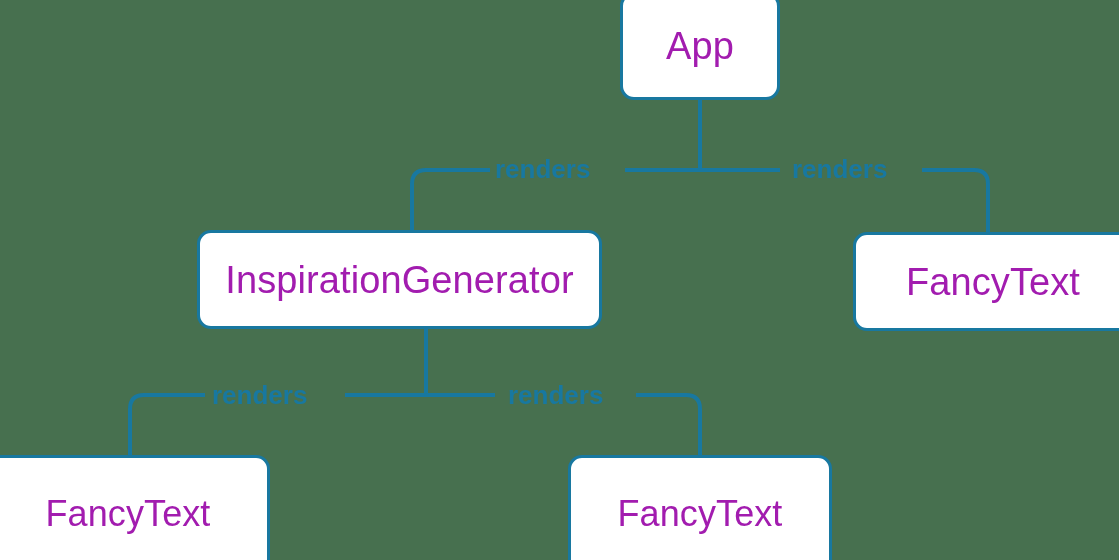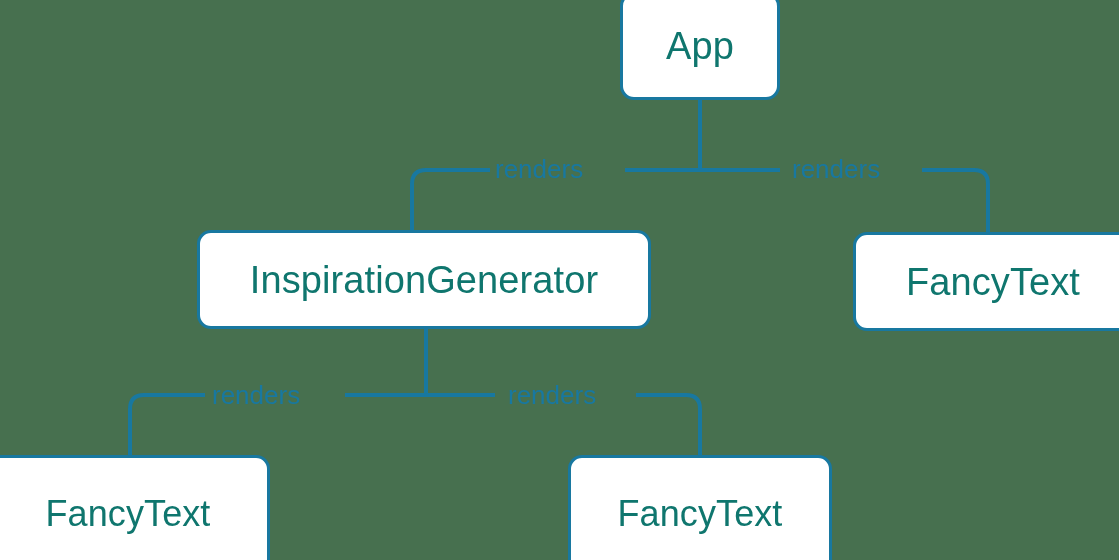--- a/index.html
+++ b/index.html
@@ -32,21 +32,21 @@
     box-sizing: border-box;
     background: #ffffff;
     border: 3px solid #1878a0;
     border-radius: 14px;
     display: flex;
     align-items: center;
     justify-content: center;
     z-index: 2;
   }
   .node-label {
-    color: #0f766e;
+    color: #a21caf;
     font-size: 38px;
     font-weight: 400;
     letter-spacing: 0.1px;
     white-space: nowrap;
     line-height: 1;
   }
   .node-label.small {
     font-size: 36px;
   }
   
@@ -54,21 +54,21 @@
     left: 620px;
     top: -8px;
     width: 160px;
     height: 108px;
     border-top-left-radius: 14px;
     border-top-right-radius: 14px;
   }
   #node-inspirationgenerator {
     left: 197px;
     top: 230px;
-    width: 454px;
+    width: 405px;
     height: 99px;
   }
   #node-fancytext-right {
     left: 853px;
     top: 232px;
     width: 280px;
     height: 99px;
   }
   
   #node-fancytext-bottom {
@@ -80,21 +80,21 @@
   #node-copyright {
     left: 568px;
     top: 455px;
     width: 264px;
     height: 118px;
   }
   .edge-label {
     position: absolute;
     color: #1878a0;
     font-size: 26px;
-    font-weight: 400;
+    font-weight: 700;
     white-space: nowrap;
     line-height: 1;
     z-index: 3;
     background: transparent;
   }
   #edge-label-app-inspirationgenerator { left: 495px; top: 156px; }
   #edge-label-app-fancytext          { left: 792px; top: 156px; }
   #edge-label-ig-fancytext           { left: 212px; top: 382px; }
   #edge-label-ig-copyright           { left: 508px; top: 382px; }
 </style>

